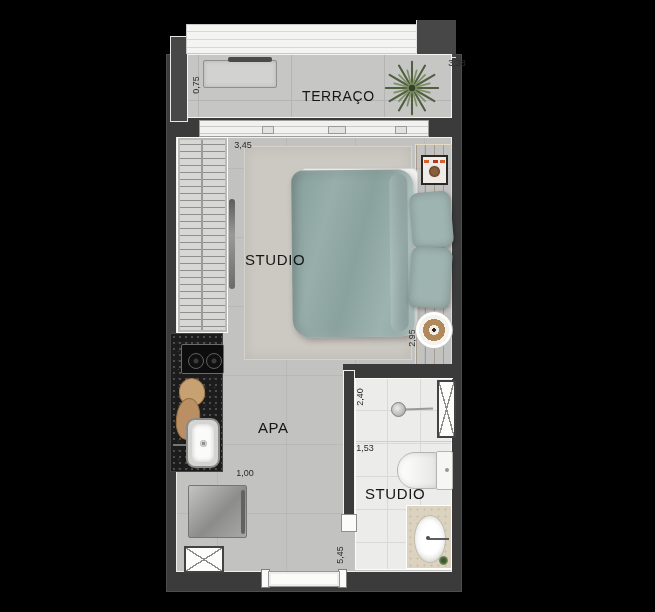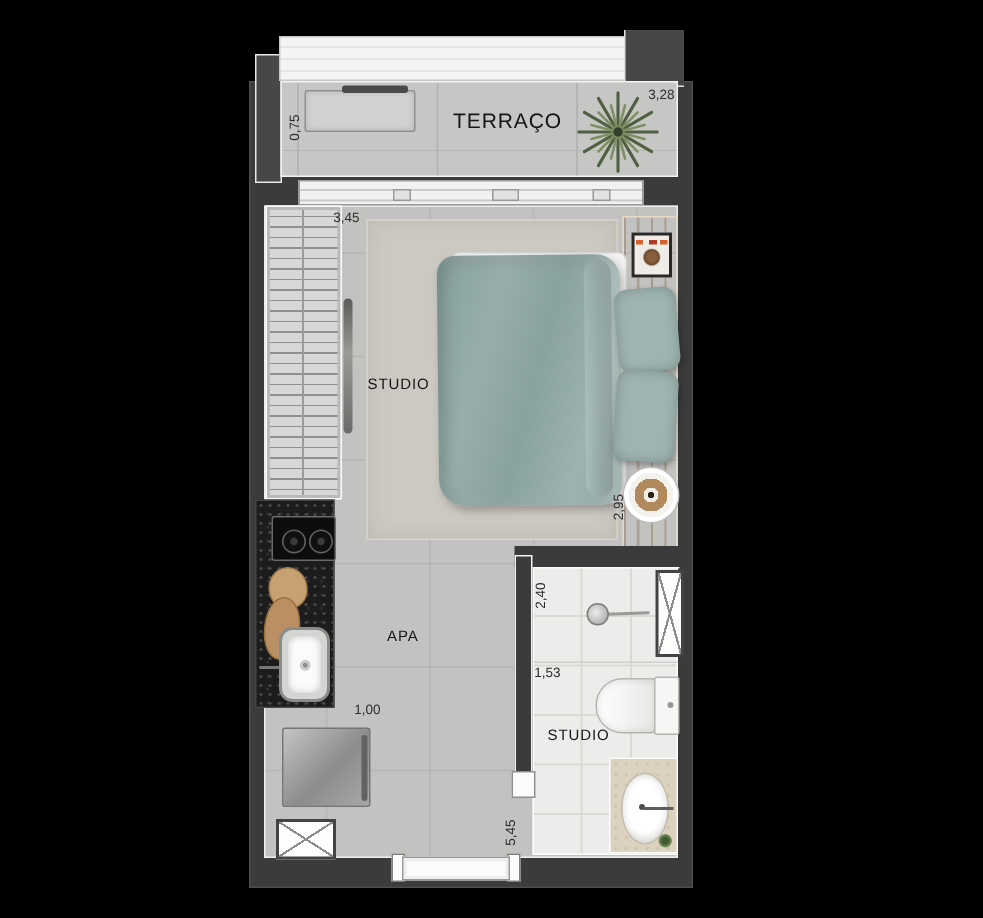--- a/index.html
+++ b/index.html
@@ -116,21 +116,21 @@
   .vanity-faucet{position:absolute;left:22px;top:32px;width:20px;height:2px;background:#5d5d5b;}
   .vanity-plant{position:absolute;right:3px;bottom:3px;width:9px;height:9px;border-radius:50%;
     background:radial-gradient(#3f5a33 2px,#6f8a57 4px,#8aa06b 5px);}
 
   
   .entry-door{left:268px;top:571px;width:72px;height:16px;background:#fbfbfa;border:1px solid #97979a;
     box-shadow:inset 0 0 0 2px #ededeb;}
   .entry-jamb{top:569px;width:9px;height:19px;background:#fbfbf9;border:1px solid #7e7e7c;}
 
   
-  .room-label{color:#161616;font-size:10px;letter-spacing:.6px;white-space:nowrap;}
+  .room-label{color:#161616;font-size:15px;letter-spacing:.6px;white-space:nowrap;}
   .dim{color:#2c2c2c;font-size:9px;white-space:nowrap;text-align:center;}
   .vdim{transform:rotate(-90deg);}
 </style>
 </head>
 <body>
 
 <div id="canvas">
 
   <div class="abs walls"></div>
   <div class="abs pillar"></div>
@@ -210,27 +210,27 @@
     <div class="vanity-basin"></div>
     <div class="vanity-drain"></div>
     <div class="vanity-faucet"></div>
     <div class="vanity-plant"></div>
   </div>
 
   <div class="abs entry-jamb" style="left:261px"></div>
   <div class="abs entry-jamb" style="left:338px"></div>
   <div class="abs entry-door"></div>
 
-  <div class="abs room-label" style="left:302px;top:72px;font-size:14px">TERRAÇO</div>
+  <div class="abs room-label" style="left:302px;top:88px;font-size:14px">TERRAÇO</div>
   <div class="abs room-label" style="left:245px;top:251px">STUDIO</div>
   <div class="abs room-label" style="left:258px;top:419px">APA</div>
   <div class="abs room-label" style="left:365px;top:485px">STUDIO</div>
 
   <div class="abs dim vdim" style="left:181px;top:80px;width:30px">0,75</div>
-  <div class="abs dim" style="left:426px;top:58px;width:30px">3,28</div>
-  <div class="abs dim" style="left:216px;top:140px;width:30px">3,45</div>
+  <div class="abs dim" style="left:442px;top:58px;width:30px">3,28</div>
+  <div class="abs dim" style="left:228px;top:140px;width:30px">3,45</div>
   <div class="abs dim vdim" style="left:397px;top:333px;width:30px">2,95</div>
   <div class="abs dim" style="left:230px;top:468px;width:30px">1,00</div>
   <div class="abs dim vdim" style="left:345px;top:392px;width:30px">2,40</div>
   <div class="abs dim" style="left:352px;top:443px;width:26px">1,53</div>
   <div class="abs dim vdim" style="left:325px;top:550px;width:30px">5,45</div>
 
 </div>
 
 </body></html>

